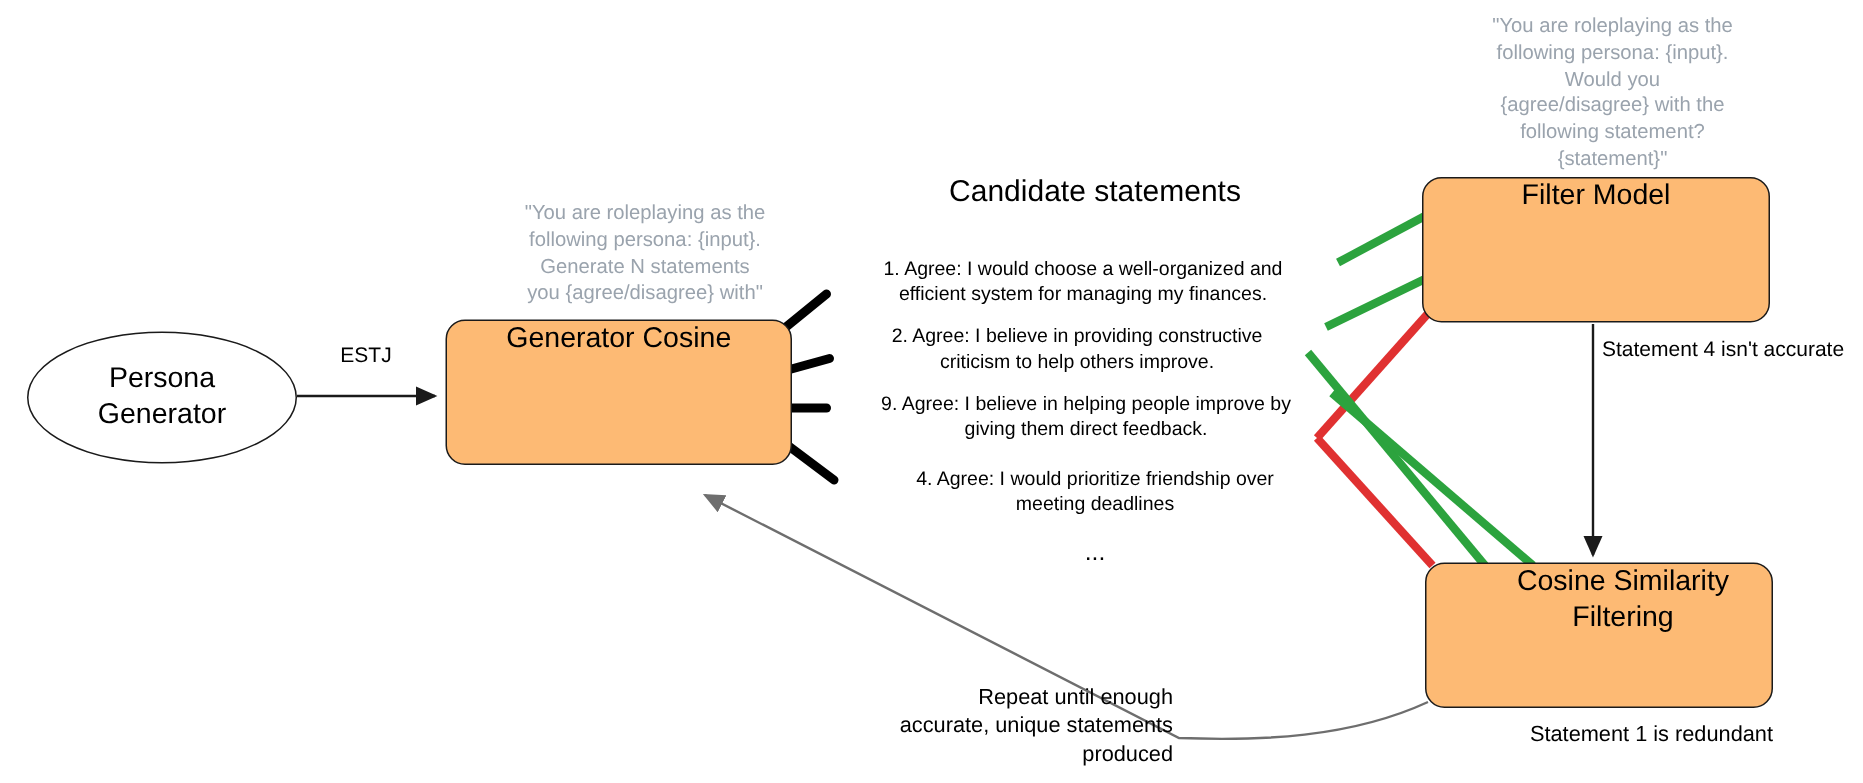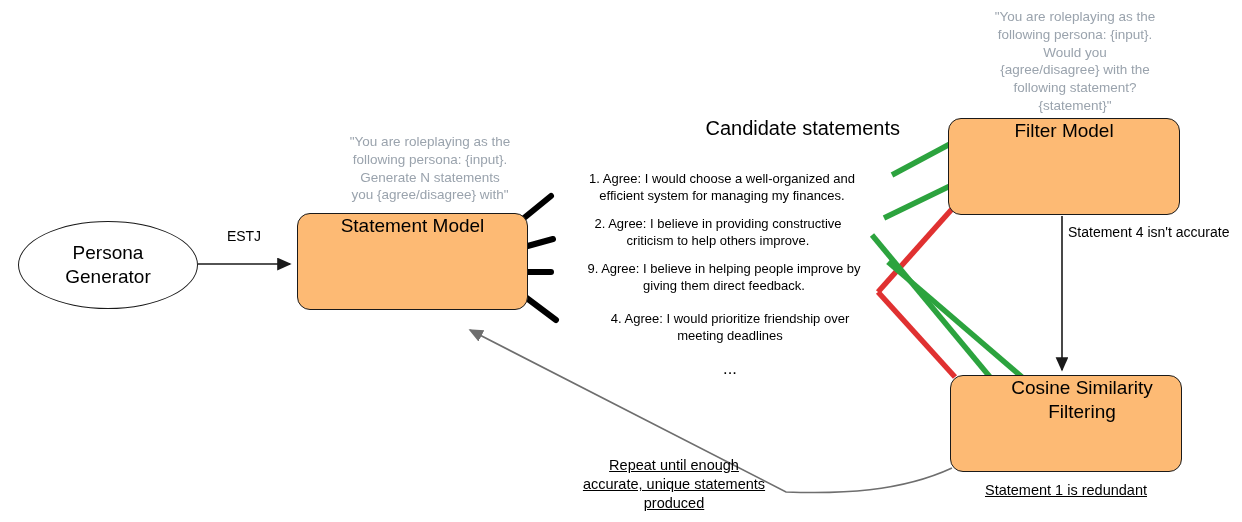--- a/index.html
+++ b/index.html
@@ -61,43 +61,42 @@
     position: absolute;
     color: #000000;
     font-size: 14px;
     text-align: center;
     white-space: nowrap;
   }
   .section-title {
     position: absolute;
     color: #000000;
     font-size: 20px;
-    text-align: right;
+    text-align: center;
     white-space: nowrap;
   }
   .statement {
     position: absolute;
     color: #000000;
     font-size: 13px;
     line-height: 1.28;
     text-align: center;
   }
   .ellipsis-mark {
     position: absolute;
     color: #000000;
     font-size: 16.5px;
     text-align: center;
   }
   .caption {
     position: absolute;
     color: #000000;
     font-size: 14.5px;
     line-height: 1.3;
-    text-align: center;
-    text-decoration: underline;
+    text-align: right;
   }
 </style>
 </head>
 <body>
 
 <div id="canvas">
 
   <svg class="layer" viewBox="0 0 1242 522">
     <defs>
       <marker id="arrowBlack" markerWidth="10" markerHeight="10" refX="8" refY="4" orient="auto" markerUnits="strokeWidth">
@@ -142,21 +141,21 @@
       <path d="M 952 468 C 900 492 840 494 786 492 L 470 330" fill="none" stroke="#6e6e6e" stroke-width="1.6" marker-end="url(#arrowGray)"></path>
     </g>
   </svg>
 
   <div class="ellipse-node" style="left:18px; top:221px; width:180px; height:88px;">
     <div class="node-label" style="white-space:pre-line;">Persona
 Generator</div>
   </div>
 
   <div class="node-box" style="left:297px; top:213px; width:231px; height:97px;">
-    <div class="node-label">Statement Model</div>
+    <div class="node-label">Generator Cosine</div>
   </div>
 
   <div class="node-box" style="left:948px; top:118px; width:232px; height:97px;">
     <div class="node-label">Filter Model</div>
   </div>
 
   <div class="node-box" style="left:950px; top:375px; width:232px; height:97px;padding-left:32px;">
     <div class="node-label">Cosine Similarity Filtering</div>
   </div>
 

